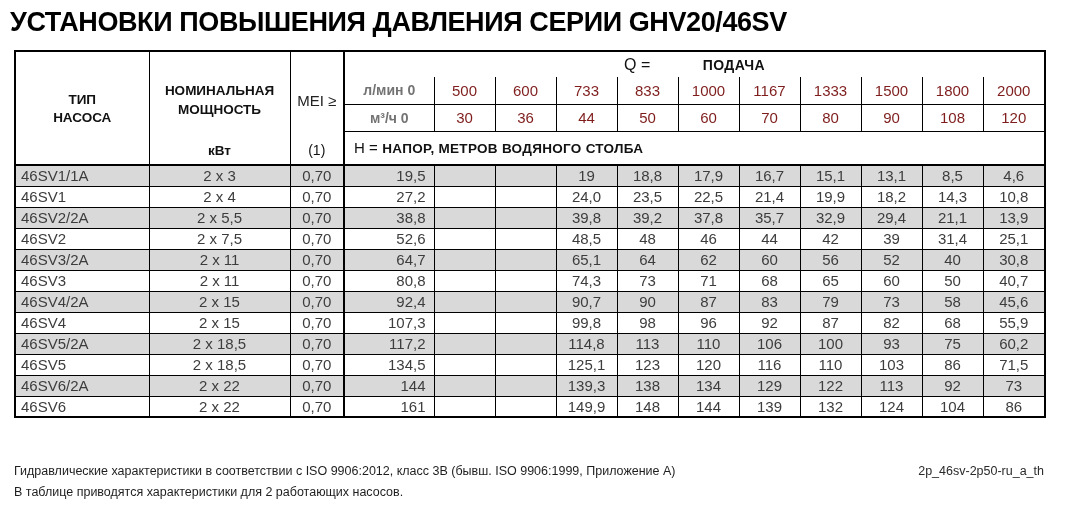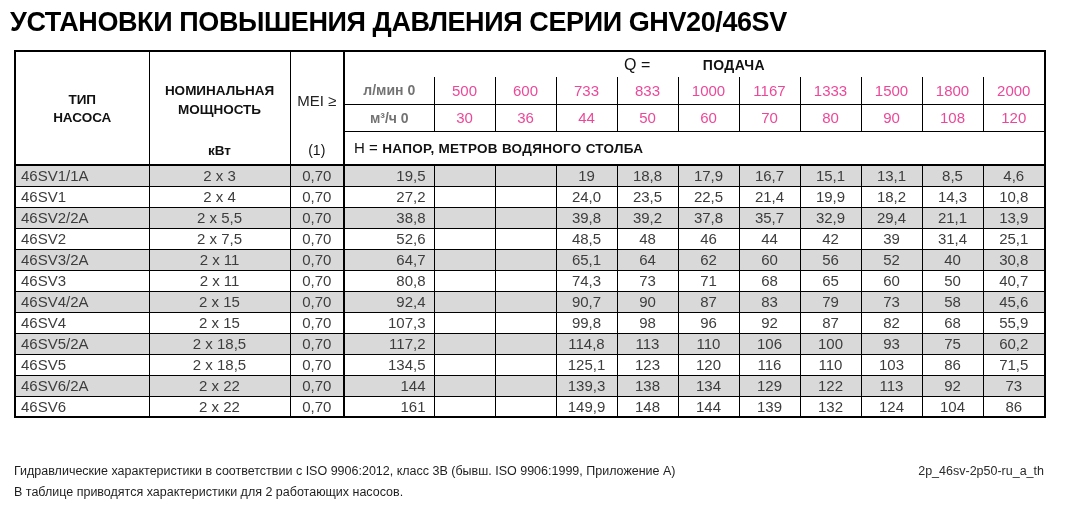--- a/index.html
+++ b/index.html
@@ -33,21 +33,21 @@
   .hdr-reg  { font-weight:normal; font-size:15px; color:#222; }
   .unit-line { font-size:13.5px; font-weight:bold; color:#111; padding-bottom:2px; }
   .unit-line.reg { font-weight:normal; font-size:14px; }
 
   .h-q { height:26px; text-align:center; border-bottom:none; }
   .q-pre { font-size:16px; color:#111; }
   .q-word { font-size:14px; font-weight:bold; color:#111; letter-spacing:0.4px;padding-left:48px; }
 
   .r-lmin th, .r-m3h th {
     height:27px; border-left:1px solid var(--border); text-align:center;
-    font-size:15px; color:#ec4899;
+    font-size:15px; color:#7f1d1d;
   }
   .r-lmin th { border-bottom:1px solid var(--border); }
   .r-m3h th  { border-bottom:1px solid var(--border); }
   .r-lmin th.first, .r-m3h th.first { border-left:none; font-weight:bold; font-size:14px; color:#737373; }
 
   .h-h { height:34px; text-align:left; padding-left:9px; border-bottom:2px solid var(--border); }
   .h-pre { font-size:15px; color:#111; }
   .h-word { font-size:13.5px; font-weight:bold; color:#111; letter-spacing:0.3px; }
 
   

